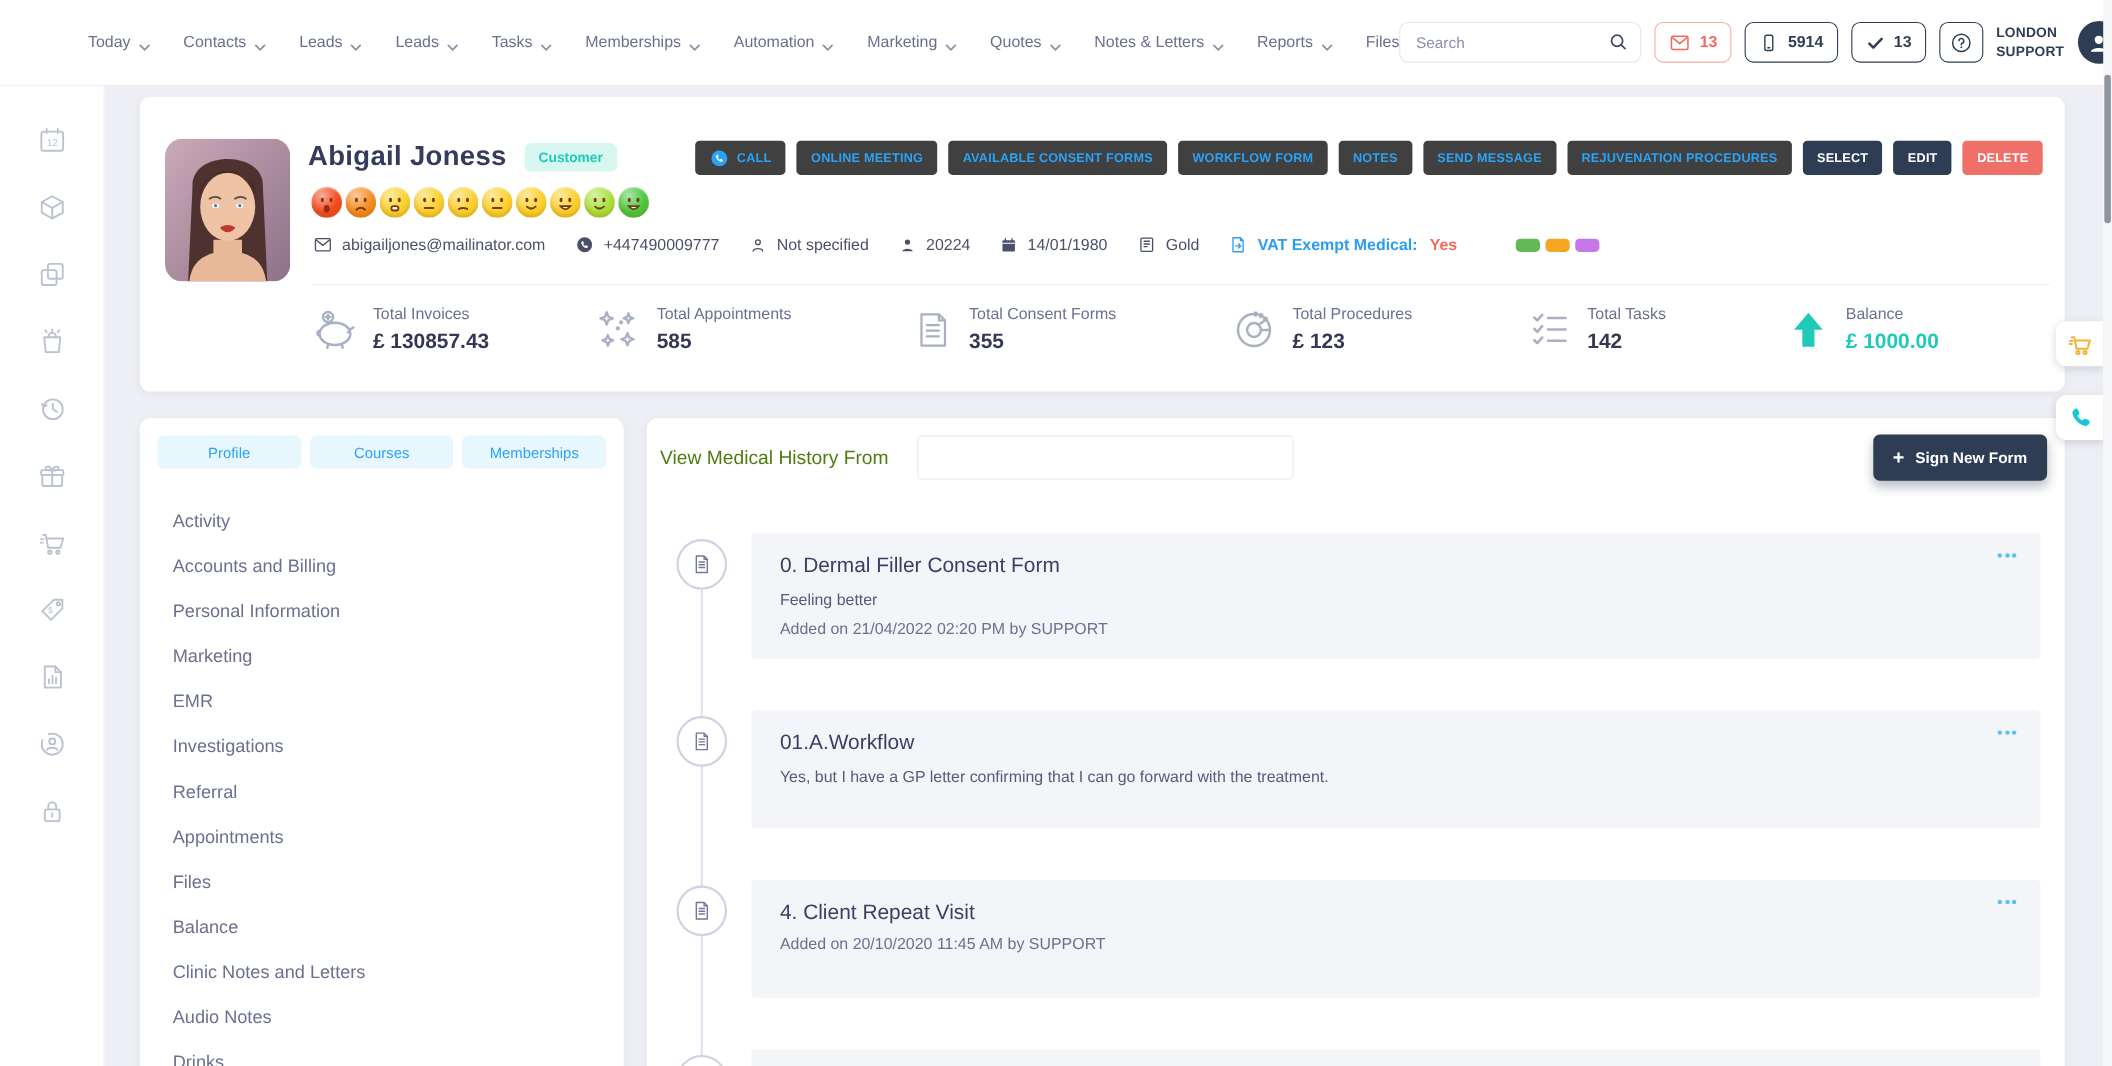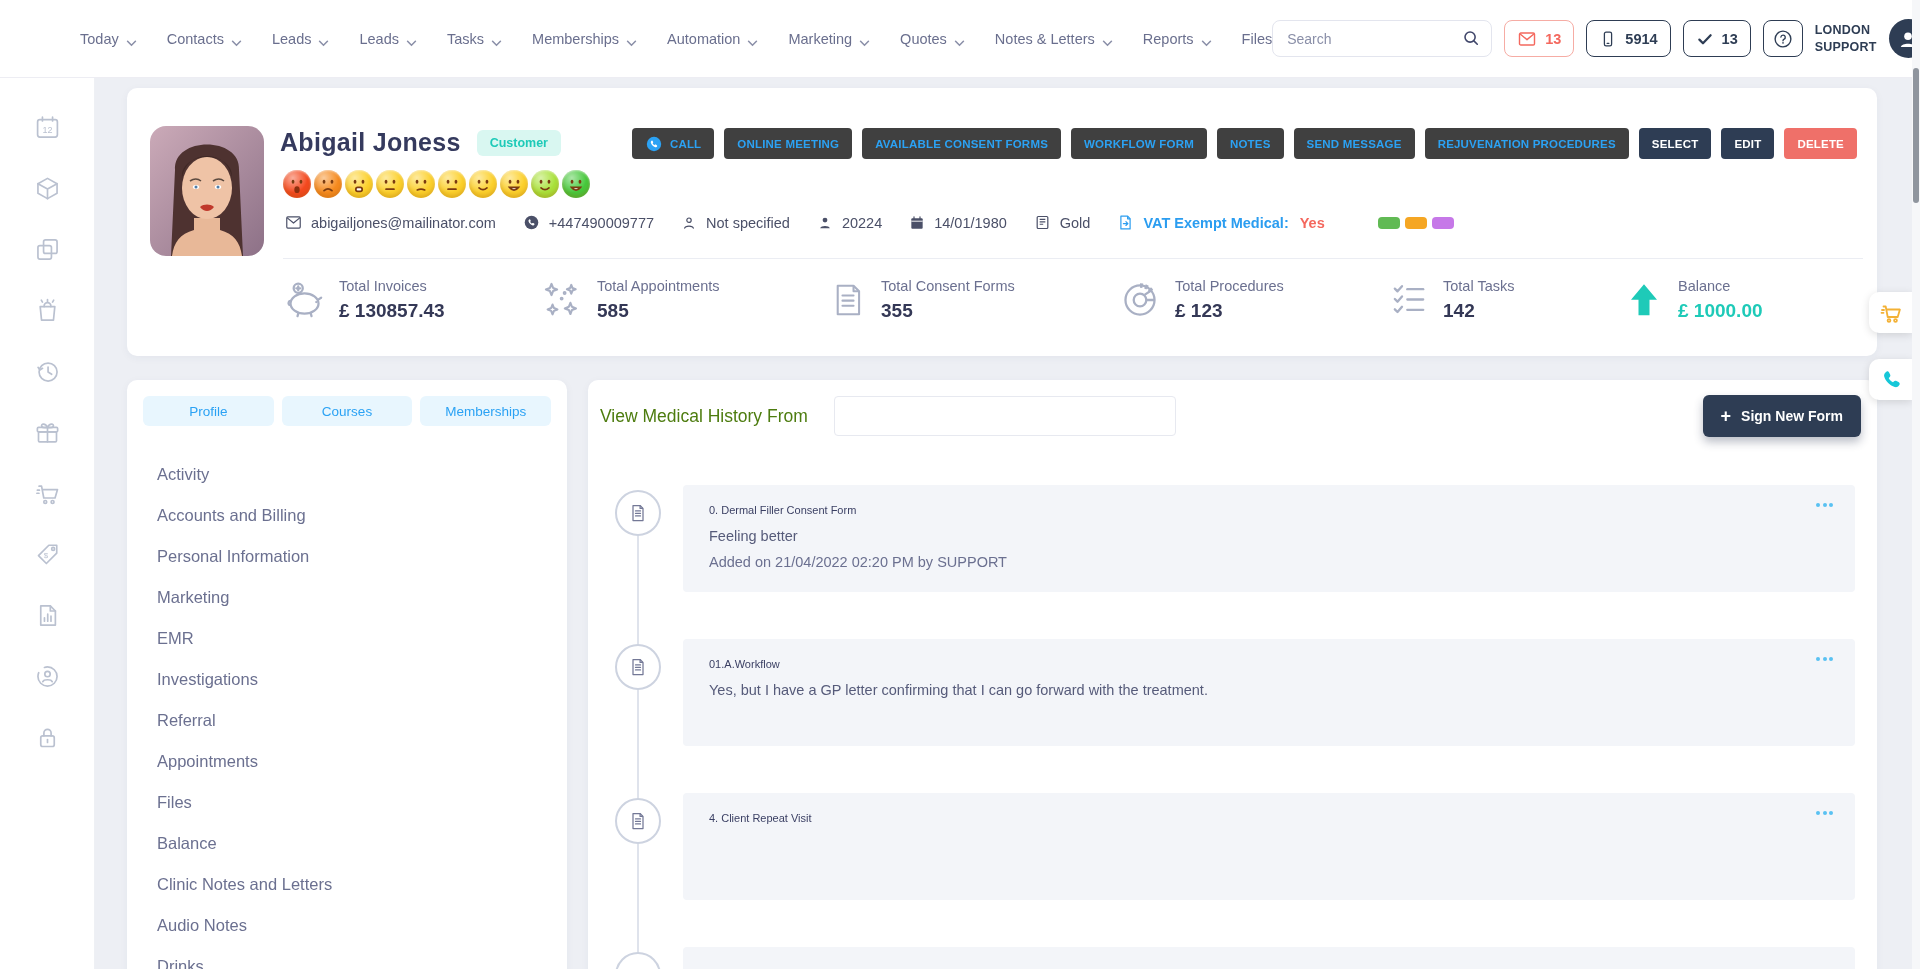--- a/index.html
+++ b/index.html
@@ -92,21 +92,21 @@
               gap:10px; padding:0 18px; cursor:pointer; font-family:"Liberation Sans",sans-serif;
               box-shadow:0 5px 10px rgba(30,40,70,.3); }
   .sign-plus { font-size:18px; font-weight:bold; line-height:1; }
 
   .timeline { position:absolute; top:105px; left:95px; right:22px; }
   .timeline::before { content:''; position:absolute; left:-46px; top:12px; height:880px; width:2px; background:#dfe3ec; }
   .t-entry { position:relative; margin-bottom:47px; }
   .t-dot { position:absolute; left:-68px; top:5px; width:46px; height:46px; border-radius:50%; background:#fff;
            border:2px solid #cdd3e0; display:flex; align-items:center; justify-content:center; z-index:2; }
   .t-card { background:#f3f5f9; border-radius:4px; min-height:107px; padding:19px 26px; position:relative; }
-  .t-title { font-size:11px; color:#3a3f63; font-weight:500; }
+  .t-title { font-size:19px; color:#3a3f63; font-weight:500; }
   .t-desc { margin-top:12px; font-size:14.5px; color:#565b7a; }
   .t-meta { margin-top:10px; font-size:14.5px; color:#6b7090; }
   .t-menu { position:absolute; right:18px; top:14px; display:flex; gap:2.5px; cursor:pointer; padding:4px; }
   .t-menu i { width:4px; height:4px; border-radius:50%; background:#59c1f2; display:block; }
 
   
   .float-btn { position:absolute; right:8px; width:43px; height:41px; background:#fff; border-radius:10px 0 0 10px;
                box-shadow:0 2px 8px rgba(0,0,0,.13); display:flex; align-items:center; justify-content:center; cursor:pointer; z-index:15; }
   .float-cart { top:214px; }
   .float-phone { top:281px; }
@@ -777,20 +777,21 @@
               <path d="M9 9.5h6M9 12.5h6M9 15.5h6" stroke-linecap="round"></path>
             </svg>
           </div>
           <div class="t-card">
             <div class="t-menu">
               <i></i>
               <i></i>
               <i></i>
             </div>
             <div class="t-title">4. Client Repeat Visit</div>
+            <div class="t-meta">Added on 20/10/2020 11:45 AM by SUPPORT</div>
           </div>
         </div>
         <div class="t-entry">
           <div class="t-dot"></div>
           <div class="t-card"></div>
         </div>
       </div>
   </section>
 
   <div class="float-btn float-cart">

